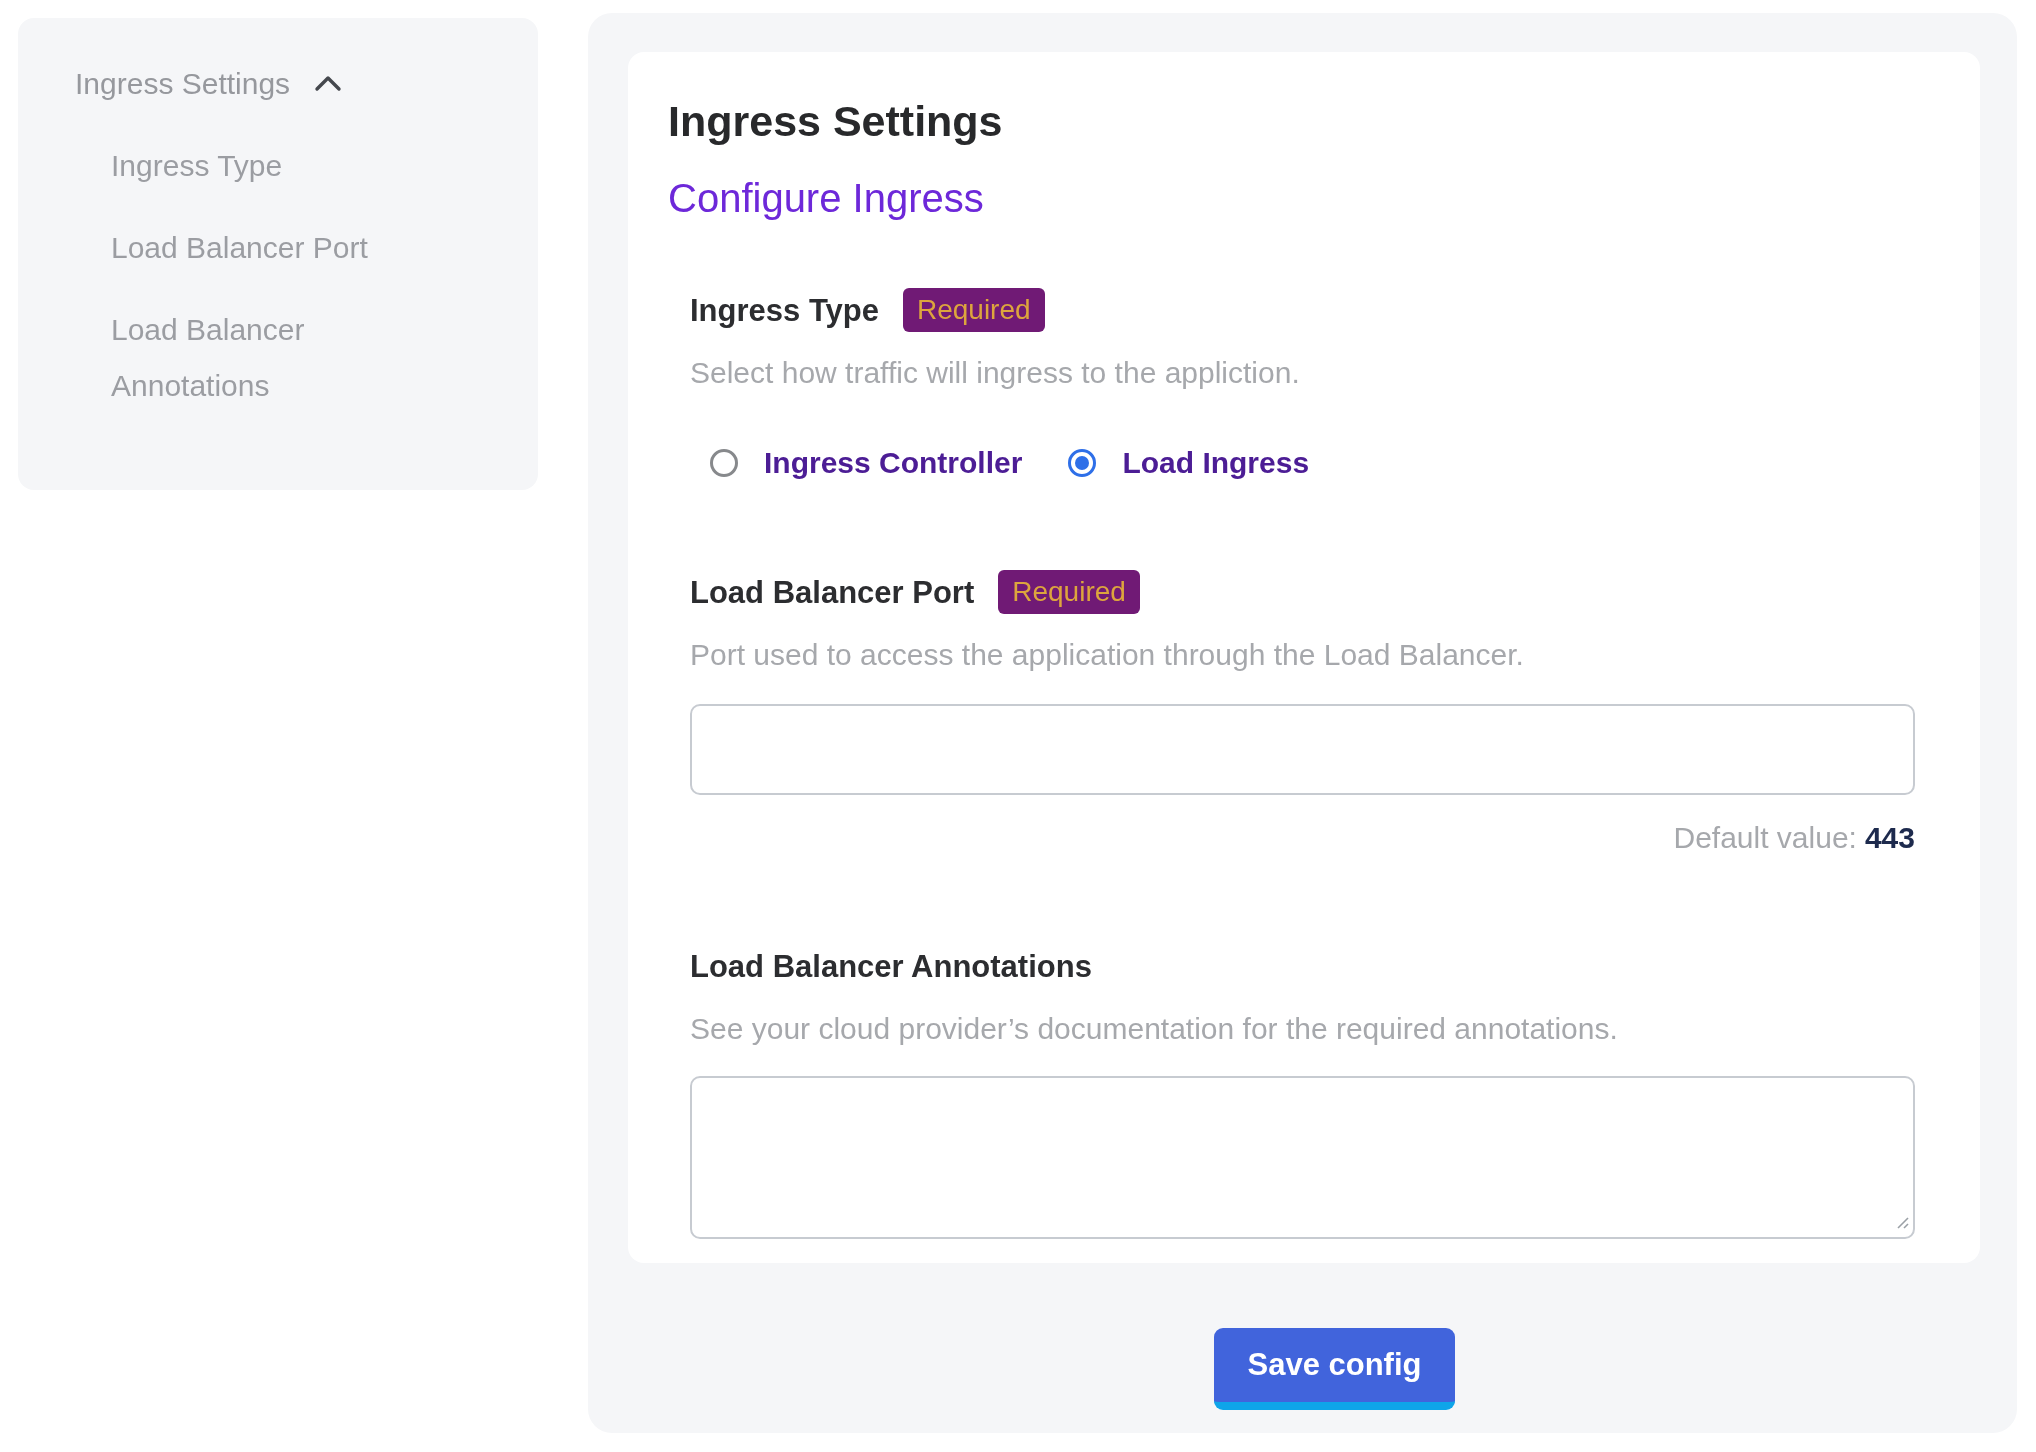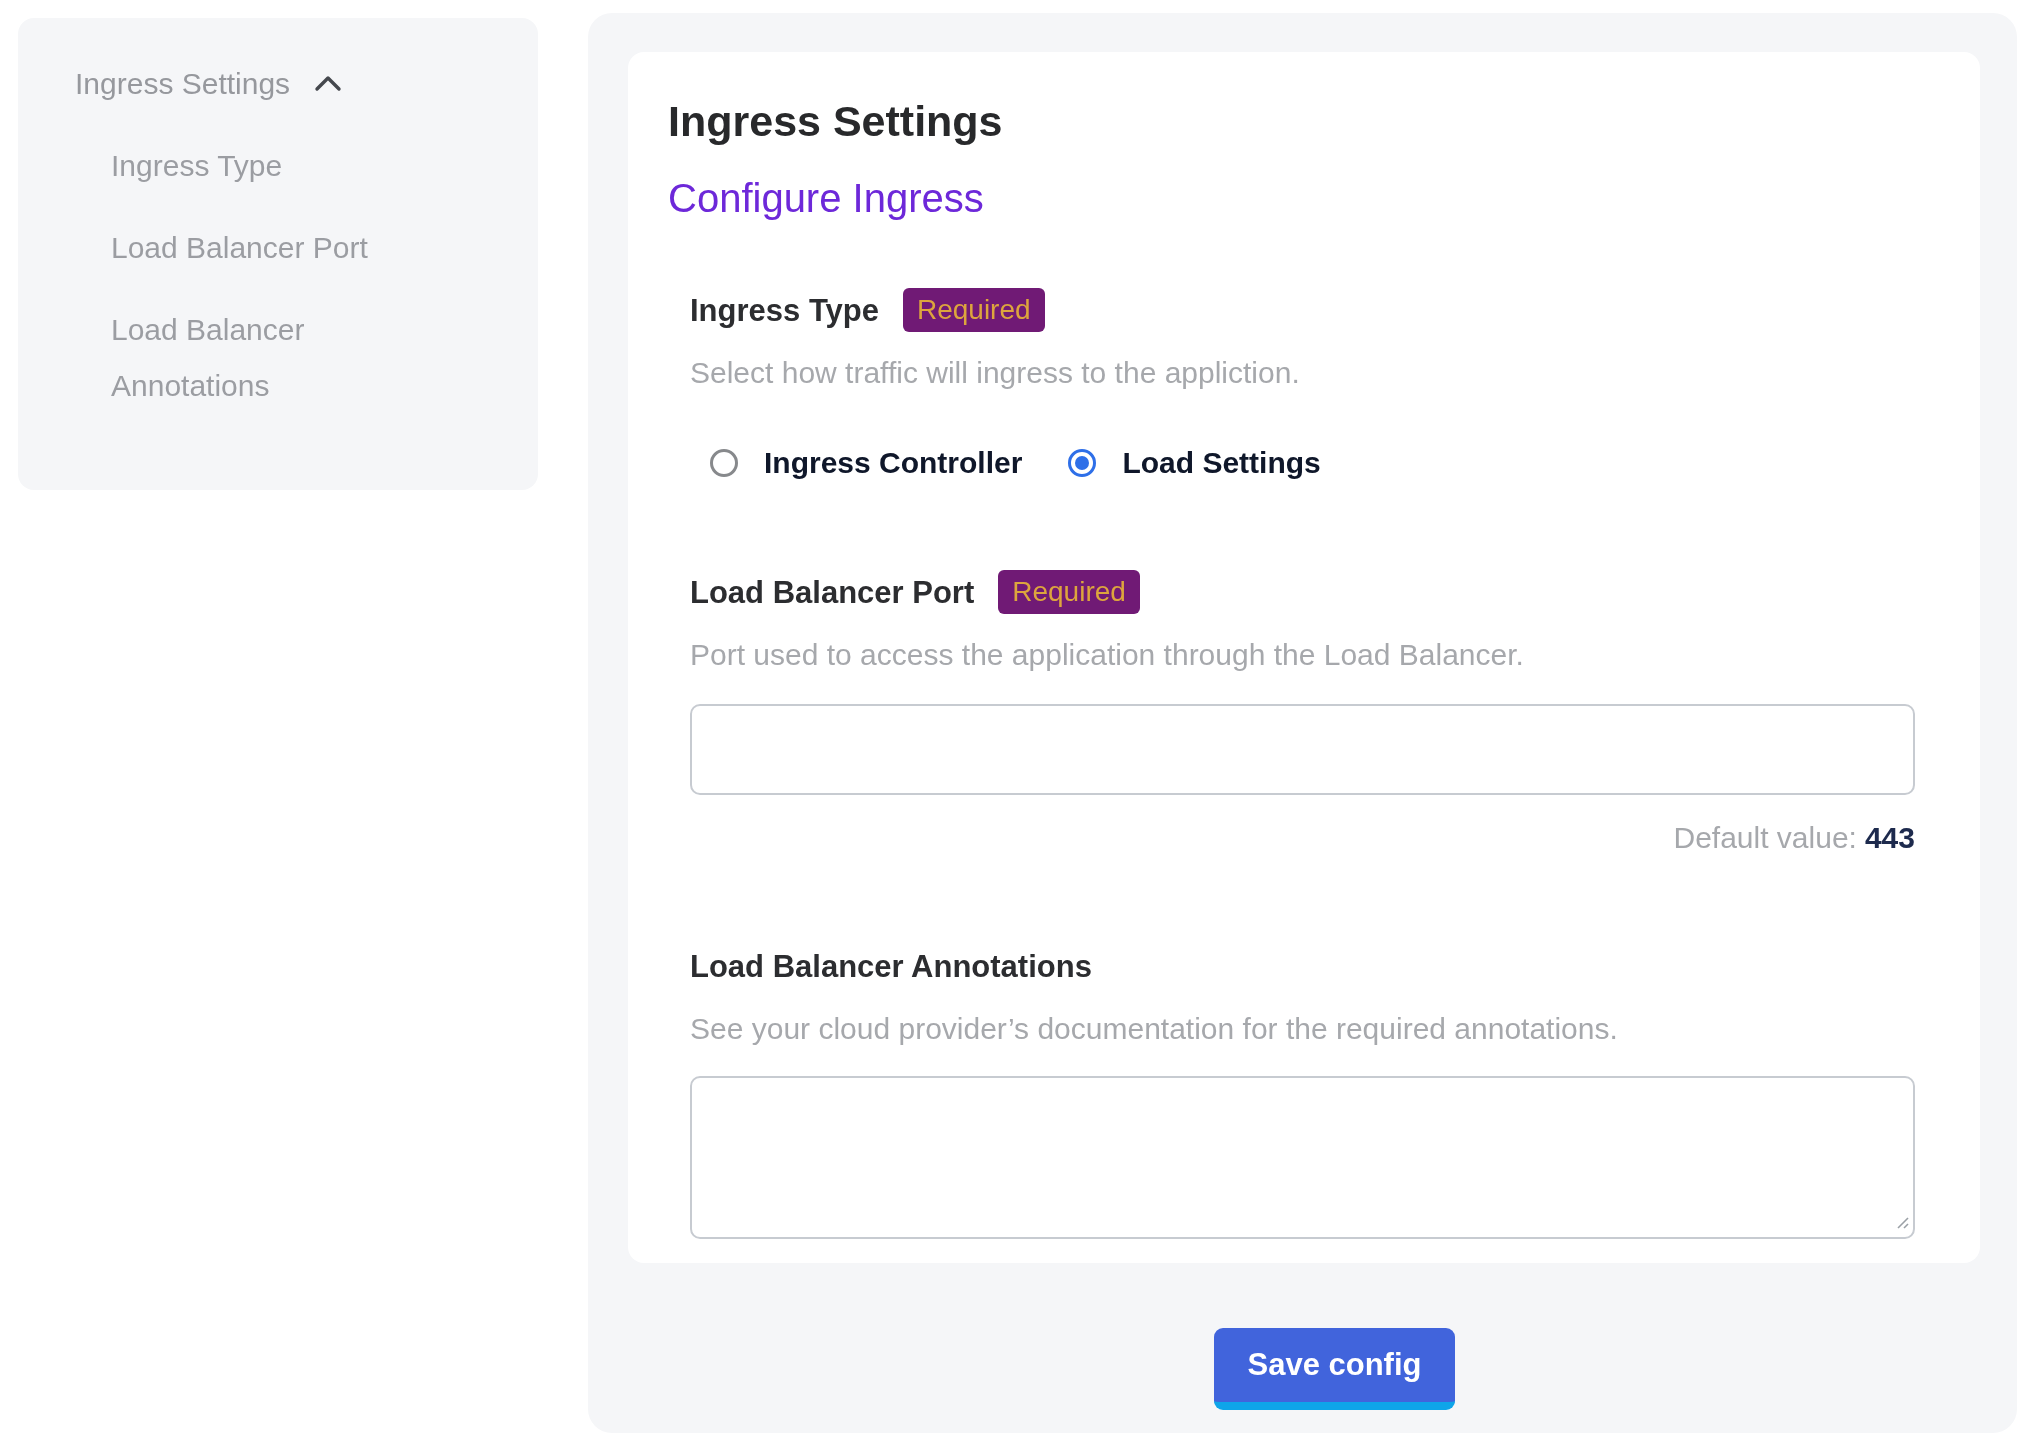--- a/index.html
+++ b/index.html
@@ -106,21 +106,21 @@
     position: absolute;
     left: 50%; top: 50%;
     width: 14px; height: 14px;
     margin: -7px 0 0 -7px;
     border-radius: 50%;
     background: #2e6fe8;
   }
   .radio-label {
     font-size: 30px; line-height: 38px;
     font-weight: 600;
-    color: #0f172a;
+    color: #4c1d95;
   }
 
   
   .port-input {
     display: block;
     margin-top: 30px;
     width: 1225px; height: 91px;
     border: 2px solid #c7cbd1;
     border-radius: 10px;
     background: #ffffff;
@@ -209,21 +209,21 @@
           <span class="required-badge">Required</span>
         </div>
         <div class="section-desc">Select how traffic will ingress to the appliction.</div>
         <div class="radio-row">
           <label class="radio-option">
             <span class="radio-circle"></span>
             <span class="radio-label">Ingress Controller</span>
           </label>
           <label class="radio-option checked">
             <span class="radio-circle"></span>
-            <span class="radio-label">Load Settings</span>
+            <span class="radio-label">Load Ingress</span>
           </label>
         </div>
       </div>
 
       <div class="section gap-lg">
         <div class="section-heading-row">
           <span class="section-heading">Load Balancer Port</span>
           <span class="required-badge">Required</span>
         </div>
         <div class="section-desc">Port used to access the application through the Load Balancer.</div>

